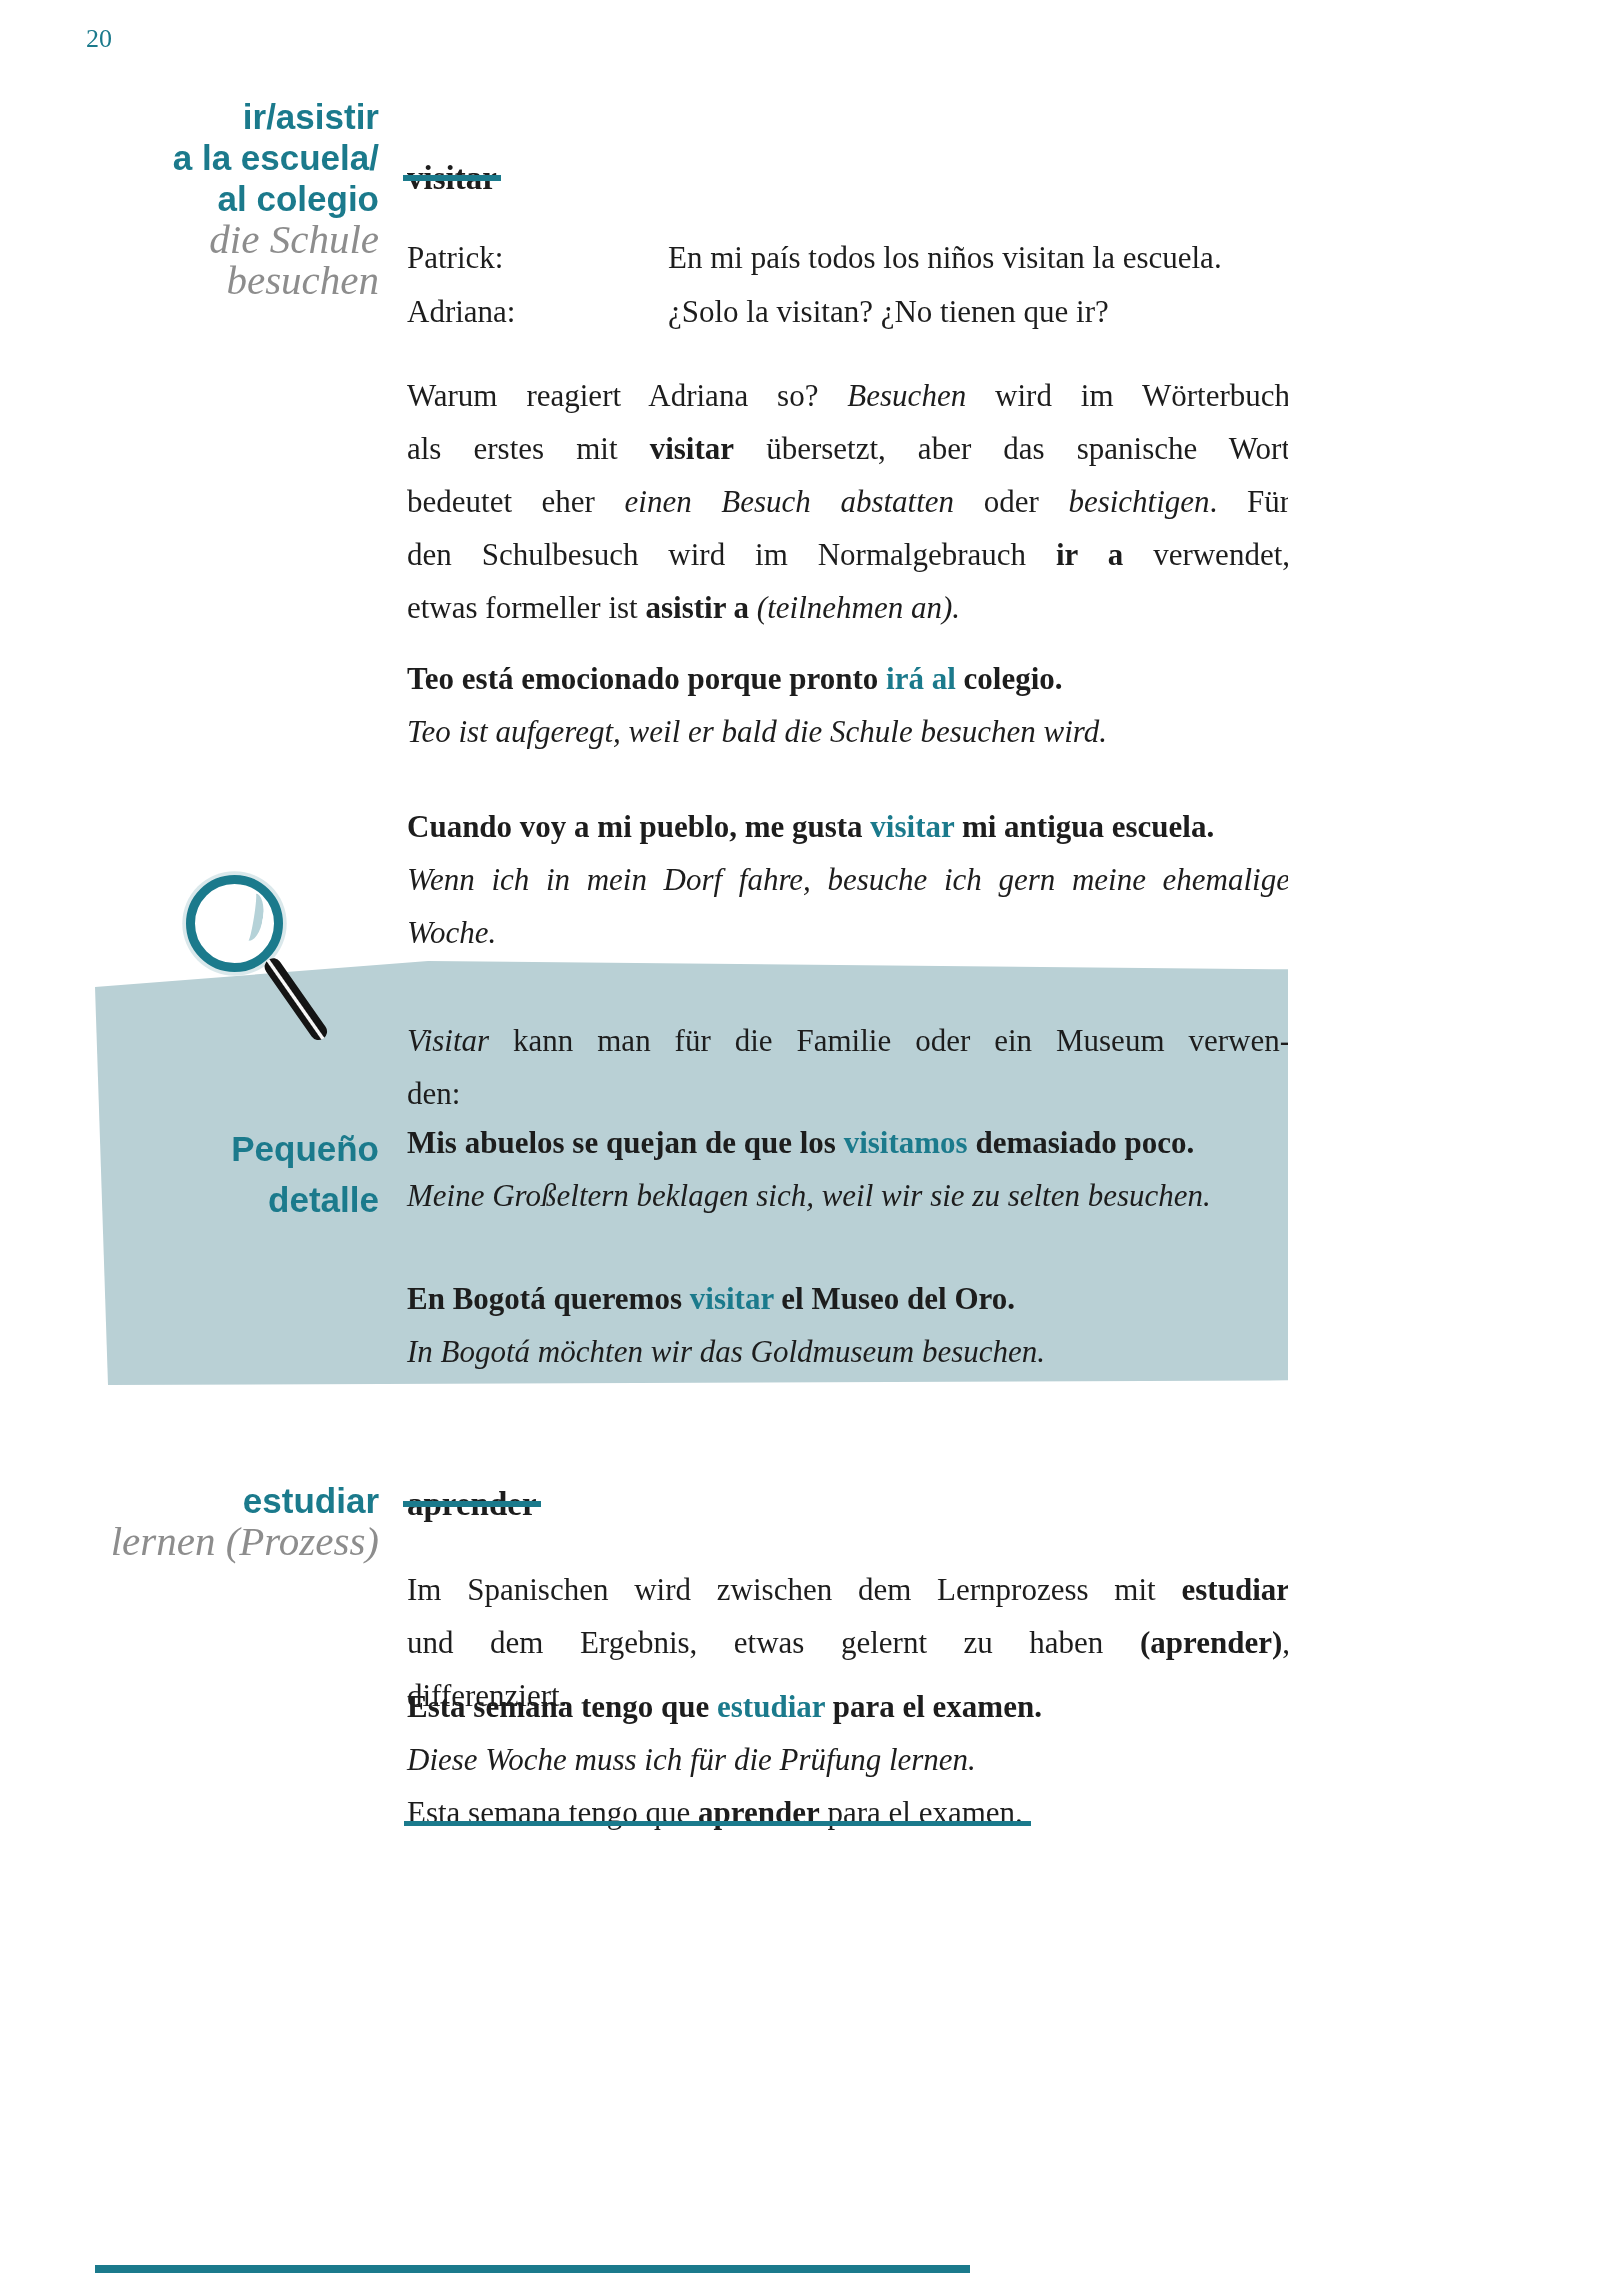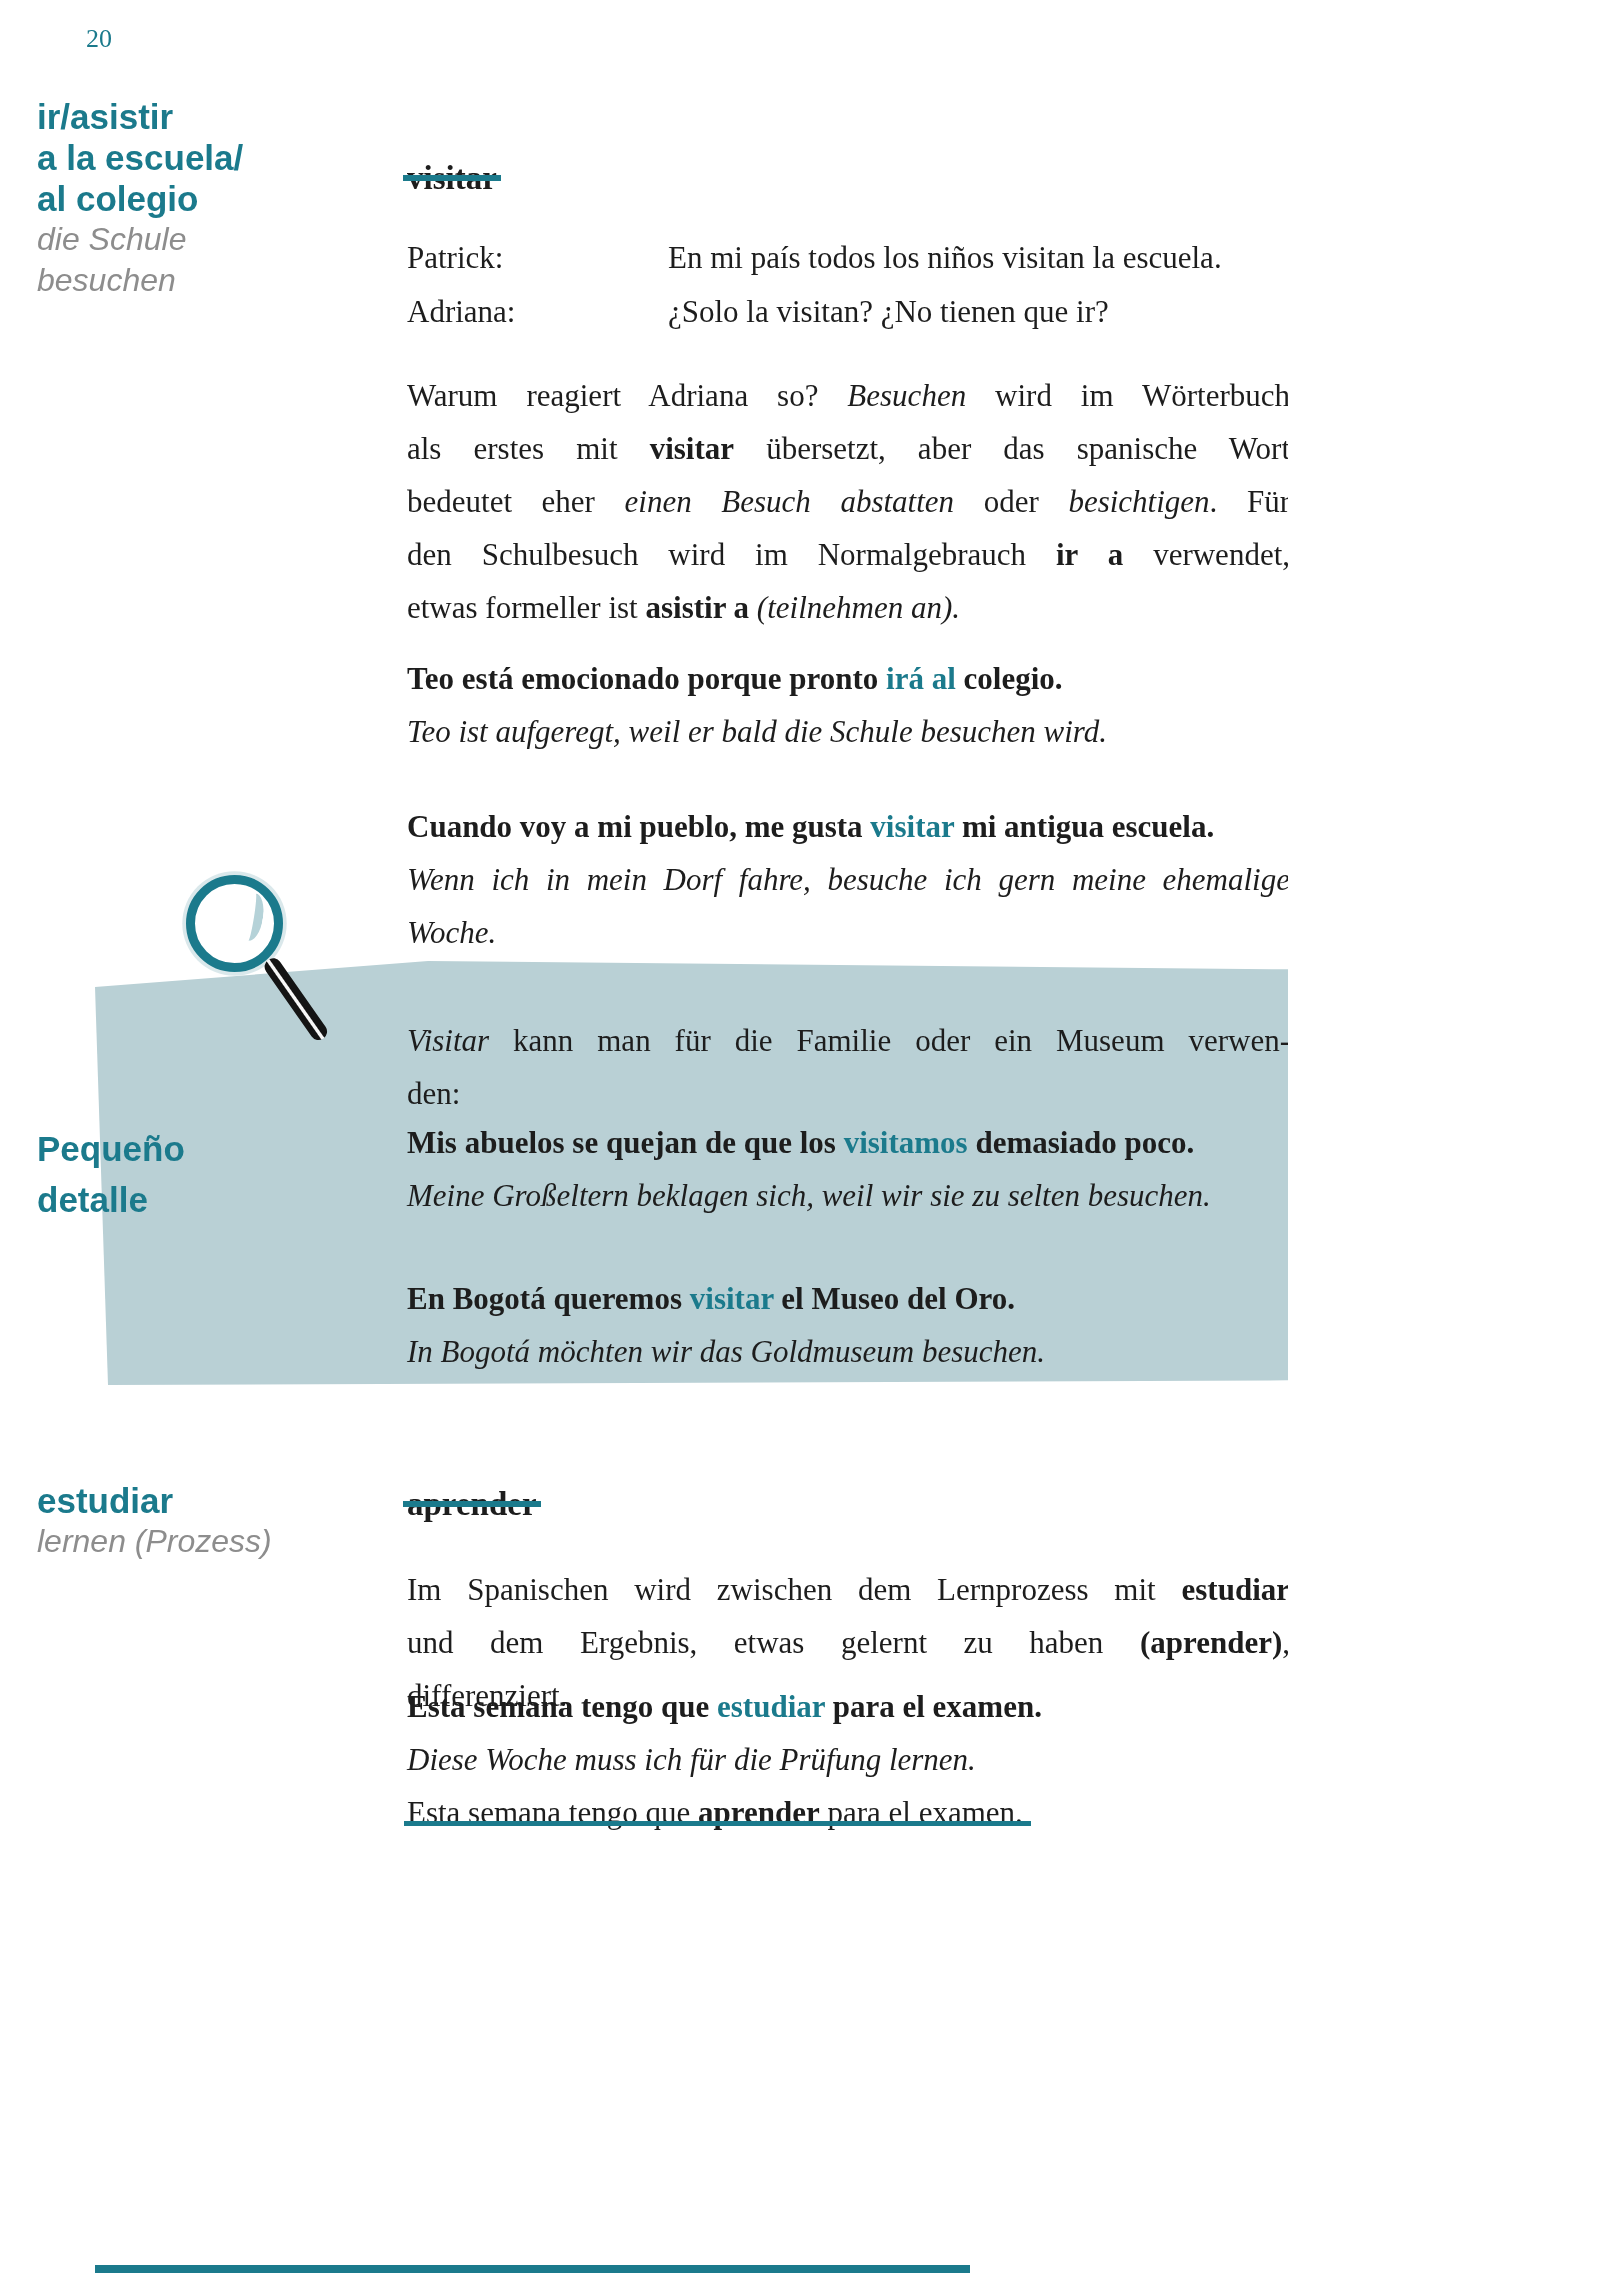--- a/index.html
+++ b/index.html
@@ -4,25 +4,25 @@
 <style>
   :root{
     --teal:#1b7a8c; --box_bg:#b9d0d5; --gray:#8d8d8d; --ink:#1d1d1d;
   }
   *{box-sizing:border-box}
   html,body{margin:0;padding:0;background:#fff}
   .page{position:relative;width:1288px;height:2274px;background:#fff;overflow:hidden;
         font-family:"Liberation Serif",serif;color:var(--ink);font-size:31px;line-height:53px}
   .folio{position:absolute;left:86px;top:22px;font-size:26px;line-height:33px;color:var(--teal)}
   
-  .margin-col{position:absolute;left:37px;width:342px;}
+  .margin-col{position:absolute;left:37px;width:342px;text-align:right}
   .hw{font-family:"Liberation Sans",sans-serif;font-weight:700;color:var(--teal);
       font-size:35px;line-height:41px}
-  .gloss{font-family:Liberation Sans, sans-serif;font-style:italic;color:var(--gray);
-         font-size:32px;line-height:41px}
+  .gloss{font-family:Liberation Serif, serif;font-style:italic;color:var(--gray);
+         font-size:41px;line-height:41px}
   
   .main{position:absolute;left:407px;width:883px}
   .rline{white-space:nowrap}
   .rline.jl{white-space:normal;text-align:justify;text-align-last:justify}
   .seg-n{font-weight:normal}
   .seg-b{font-weight:700}
   .seg-i{font-style:italic}
   .seg-bt{font-weight:700;color:var(--teal)}
   
   .crossed{position:absolute;left:407px;font-size:33px;font-weight:700;line-height:40px}

